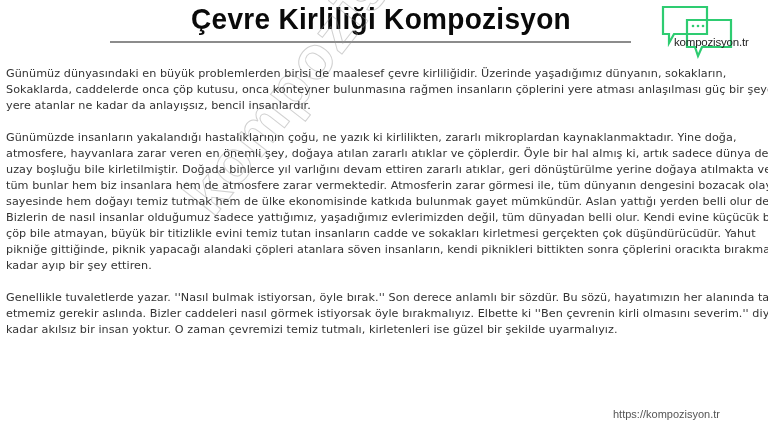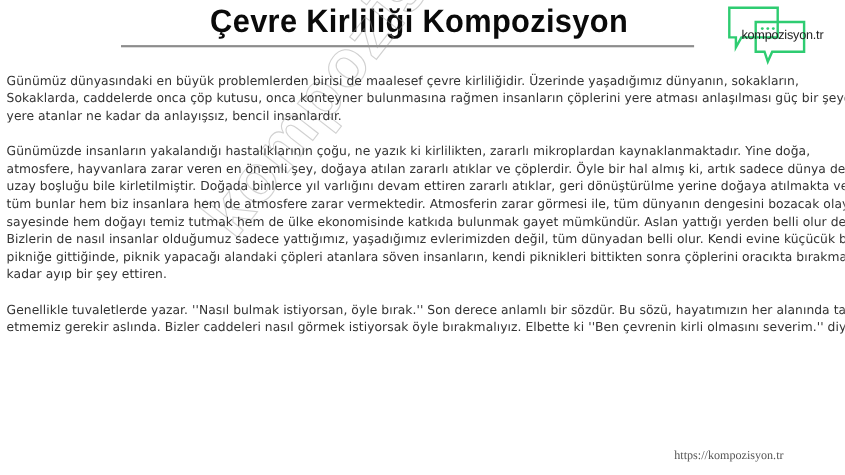--- a/index.html
+++ b/index.html
@@ -17,42 +17,42 @@
       padding-right: 6px; box-sizing: border-box;
       transform: scaleY(1.05);
     }
     .title-rule {
       position: absolute; left: 110px; top: 41px; width: 521px; height: 2px;
       background: #8c8c8c;
     }
     .logo { position: absolute; left: 660px; top: 4px; width: 108px; height: 56px; }
     .logo svg { position: absolute; left: 0; top: 0; }
     .logo-text {
-      position: absolute; left: 14px; top: 22px;
+      position: absolute; left: 14px; top: 32px;
       font-family: "Liberation Sans", sans-serif; font-size: 11.5px; color: #222;
       letter-spacing: -0.2px;
     }
     .content {
       position: absolute; left: 6px; top: 66px; width: 760px;
       font-size: 11.2px; line-height: 16px; color: #333333;
       letter-spacing: 0.05px;
     }
     .para { margin: 0 0 16px 0; white-space: normal; }
     .para .ln { display: block; white-space: nowrap; }
     .watermark {
       position: absolute; left: 170px; top: 185px;
       font-family: "Liberation Sans", sans-serif; font-weight: bold;
       font-size: 60px; color: transparent;
       -webkit-text-stroke: 1px rgba(150,150,150,0.45);
       transform: rotate(-52deg); transform-origin: left top;
       letter-spacing: 2px; pointer-events: none;
     }
     .footer-url {
       position: absolute; left: 613px; top: 408px;
-      font-family: Liberation Serif, serif; font-size: 11px; color: #555;
+      font-family: Liberation Sans, sans-serif; font-size: 11px; color: #555;
     }
   </style>
 </head>
 <body>
 
 <div class="title">Çevre Kirliliği Kompozisyon</div>
 <div class="title-rule"></div>
 
 <div class="logo">
   <svg width="108" height="56" viewBox="0 0 108 56">
@@ -73,22 +73,24 @@
     <span class="ln">Sokaklarda, caddelerde onca çöp kutusu, onca konteyner bulunmasına rağmen insanların çöplerini yere atması anlaşılması güç bir şeydir.</span>
     <span class="ln">yere atanlar ne kadar da anlayışsız, bencil insanlardır.</span>
   </p>
   <p class="para">
     <span class="ln">Günümüzde insanların yakalandığı hastalıklarının çoğu, ne yazık ki kirlilikten, zararlı mikroplardan kaynaklanmaktadır. Yine doğa,</span>
     <span class="ln">atmosfere, hayvanlara zarar veren en önemli şey, doğaya atılan zararlı atıklar ve çöplerdir. Öyle bir hal almış ki, artık sadece dünya değil,</span>
     <span class="ln">uzay boşluğu bile kirletilmiştir. Doğada binlerce yıl varlığını devam ettiren zararlı atıklar, geri dönüştürülme yerine doğaya atılmakta ve</span>
     <span class="ln">tüm bunlar hem biz insanlara hem de atmosfere zarar vermektedir. Atmosferin zarar görmesi ile, tüm dünyanın dengesini bozacak olaylar</span>
     <span class="ln">sayesinde hem doğayı temiz tutmak hem de ülke ekonomisinde katkıda bulunmak gayet mümkündür. Aslan yattığı yerden belli olur derler.</span>
     <span class="ln">Bizlerin de nasıl insanlar olduğumuz sadece yattığımız, yaşadığımız evlerimizden değil, tüm dünyadan belli olur. Kendi evine küçücük bir</span>
+    <span class="ln">çöp bile atmayan, büyük bir titizlikle evini temiz tutan insanların cadde ve sokakları kirletmesi gerçekten çok düşündürücüdür. Yahut</span>
     <span class="ln">pikniğe gittiğinde, piknik yapacağı alandaki çöpleri atanlara söven insanların, kendi piknikleri bittikten sonra çöplerini oracıkta bırakmaları</span>
     <span class="ln">kadar ayıp bir şey ettiren.</span>
   </p>
   <p class="para">
     <span class="ln">Genellikle tuvaletlerde yazar. ''Nasıl bulmak istiyorsan, öyle bırak.'' Son derece anlamlı bir sözdür. Bu sözü, hayatımızın her alanında tatbik</span>
     <span class="ln">etmemiz gerekir aslında. Bizler caddeleri nasıl görmek istiyorsak öyle bırakmalıyız. Elbette ki ''Ben çevrenin kirli olmasını severim.'' diyecek</span>
+    <span class="ln">kadar akılsız bir insan yoktur. O zaman çevremizi temiz tutmalı, kirletenleri ise güzel bir şekilde uyarmalıyız.</span>
   </p>
 </div>
 
 <div class="footer-url">https://kompozisyon.tr</div>
 
 </body></html>

